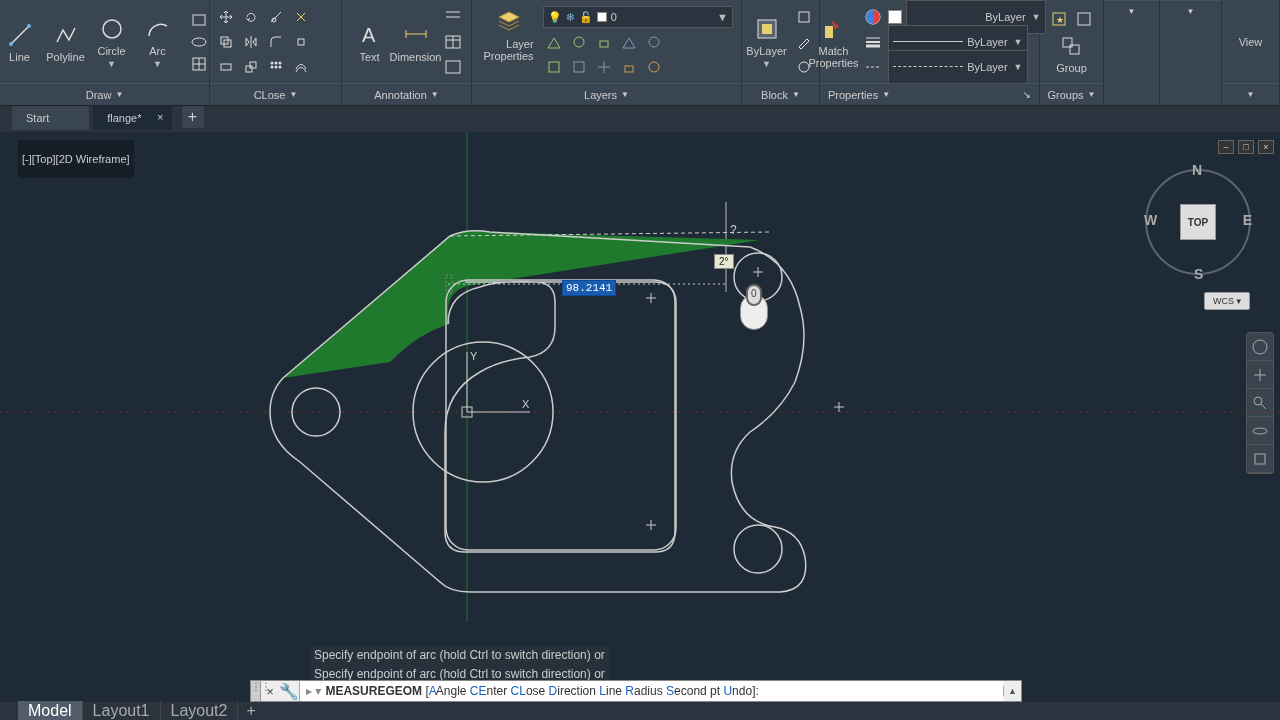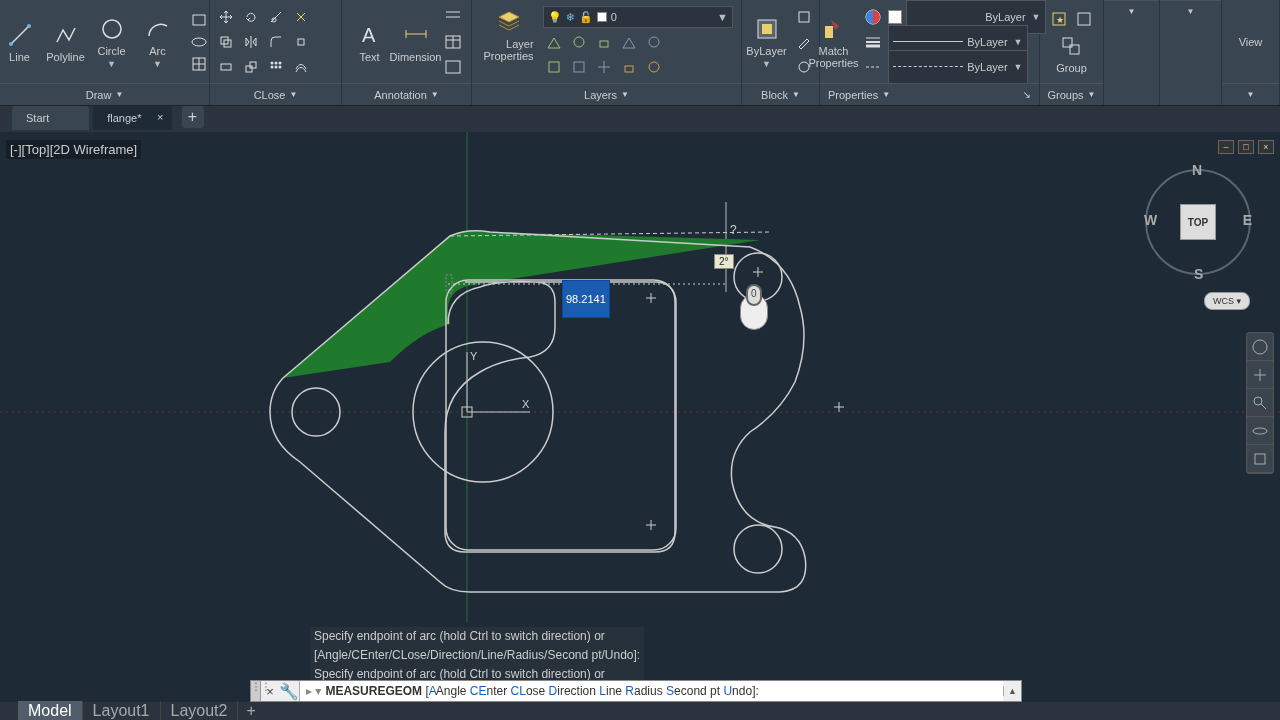--- a/index.html
+++ b/index.html
@@ -17,34 +17,34 @@
 .layer-combo{display:flex;align-items:center;background:#2a333e;border:1px solid #555;height:22px;padding:0 4px;gap:4px;width:190px}
 .layer-combo span{font-size:11px}
 .prop-row{display:flex;align-items:center;gap:4px;height:22px}
 .prop-combo{background:#2a333e;border:1px solid #555;height:22px;width:140px;display:flex;align-items:center;justify-content:flex-end;padding:16px 4px;font-size:11px}
 .tabs{height:26px;background:#2a333e;display:flex;align-items:flex-start;padding-left:12px;gap:0}
 .tab{height:24px;padding:0 30px 0 14px;background:#1e2a36;color:#ccc;font-size:11px;display:flex;align-items:center;border-radius:3px 3px 0 0;margin-right:4px;position:relative;cursor:pointer}
 .tab.start{background:#3a4552;padding:0 40px 0 14px}
 .tab .close{position:absolute;right:8px;top:5px;font-size:11px}
 .tab-add{width:22px;height:22px;background:#3a4552;border-radius:3px;display:flex;align-items:center;justify-content:center;cursor:pointer;margin-left:6px;margin-bottom:2px}
 .canvas{position:relative;height:calc(720px - 106px - 26px - 80px - 18px);background:#1e2a36}
-.viewlabel{position:absolute;top:8px;left:6px;font-size:13px;color:#ccc;background:rgba(0,0,0,.25);padding:2px 4px}
+.viewlabel{position:absolute;top:8px;left:18px;font-size:11px;color:#ccc;background:rgba(0,0,0,.25);padding:13px 4px}
 .viewctrl{position:absolute;top:8px;right:6px;display:flex;gap:4px}
 .viewctrl div{width:16px;height:14px;background:#333;border:1px solid #666;font-size:9px;color:#ccc;text-align:center;line-height:12px}
 .viewcube{position:absolute;top:30px;right:22px;width:120px;height:120px}
 .vc-center{position:absolute;top:42px;left:42px;width:36px;height:36px;background:#ddd;color:#333;font-size:10px;font-weight:bold;display:flex;align-items:center;justify-content:center;border:1px solid #999}
 .vc-n{position:absolute;top:0;left:54px;color:#aaa;font-size:14px;font-weight:bold}
 .vc-s{position:absolute;bottom:0;left:56px;color:#aaa;font-size:14px;font-weight:bold}
 .vc-w{position:absolute;top:50px;left:6px;color:#aaa;font-size:14px;font-weight:bold}
 .vc-e{position:absolute;top:50px;right:6px;color:#aaa;font-size:14px;font-weight:bold}
-.wcs{position:absolute;top:160px;right:30px;background:#ddd;color:#333;font-size:9px;padding:3px 8px;border:1px solid #999;border-radius:8px}
+.wcs{position:absolute;top:160px;right:30px;background:#ddd;color:#333;font-size:9px;padding:3px 8px;border:1px solid #999;border-radius:2px}
 .navbar{position:absolute;right:6px;top:200px;width:28px;background:rgba(70,80,90,.7);border:1px solid #555;border-radius:3px;display:flex;flex-direction:column}
 .navbar div{height:28px;border-bottom:1px solid #555;display:flex;align-items:center;justify-content:center}
 svg.drawing{position:absolute;inset:0}
-.dim-input{position:absolute;background:#1a5db0;color:#fff;border:1px solid #0a4a9a;font-size:11px;padding:12px 3px;font-family:Liberation Sans, sans-serif}
+.dim-input{position:absolute;background:#1a5db0;color:#fff;border:1px solid #0a4a9a;font-size:11px;padding:1px 3px;font-family:Liberation Mono, monospace}
 .angle-badge{position:absolute;background:#e8e8d0;color:#222;border:1px solid #888;font-size:10px;padding:1px 4px}
 .history{position:absolute;bottom:36px;left:310px;font-family:Consolas,monospace;font-size:12px;line-height:19px;color:#ccc}
 .history div{background:rgba(40,50,60,.85);padding:0 4px}
 .cmdbar{position:absolute;bottom:18px;left:250px;right:258px;height:22px;background:#eee;display:flex;align-items:center;border:1px solid #888}
 .cmd-handle{width:10px;background:#ccc;height:100%;border-right:1px solid #999;font-size:10px;text-align:center;color:#666}
 .cmd-x{width:18px;text-align:center;color:#444;font-size:13px}
 .cmd-wrench{width:20px;text-align:center;color:#444}
 .cmd-input{flex:1;background:#fff;height:100%;font-family:Consolas,monospace;font-size:12px;padding:0 6px;display:flex;align-items:center;border-left:1px solid #aaa}
 .cmd-input .c{color:#333}
 .cmd-input .kw{color:#1560bd}
@@ -638,21 +638,20 @@
   <div class="angle-badge" style="top:122px;left:714px">2°</div>
 
   <div class="mouse" style="top:148px;left:736px">
     <div class="body"></div>
       <div class="wheel"></div>
   </div>
 </div>
 
 <div class="history">
   <div>Specify endpoint of arc (hold Ctrl to switch direction) or</div>
-  <div>[Angle/CEnter/CLose/Direction/Line/Radius/Second pt/Undo]:</div>
   <div>Specify endpoint of arc (hold Ctrl to switch direction) or</div>
 </div>
 
 <div class="cmdbar">
   <div class="cmd-handle">⋮⋮</div>
   <div class="cmd-x">×</div>
   <div class="cmd-wrench">🔧</div>
   <div class="cmd-input">
     <span style="color:#888;margin-right:4px">▸&nbsp;▾</span>
     <span class="c" style="font-weight:bold">MEASUREGEOM</span>

